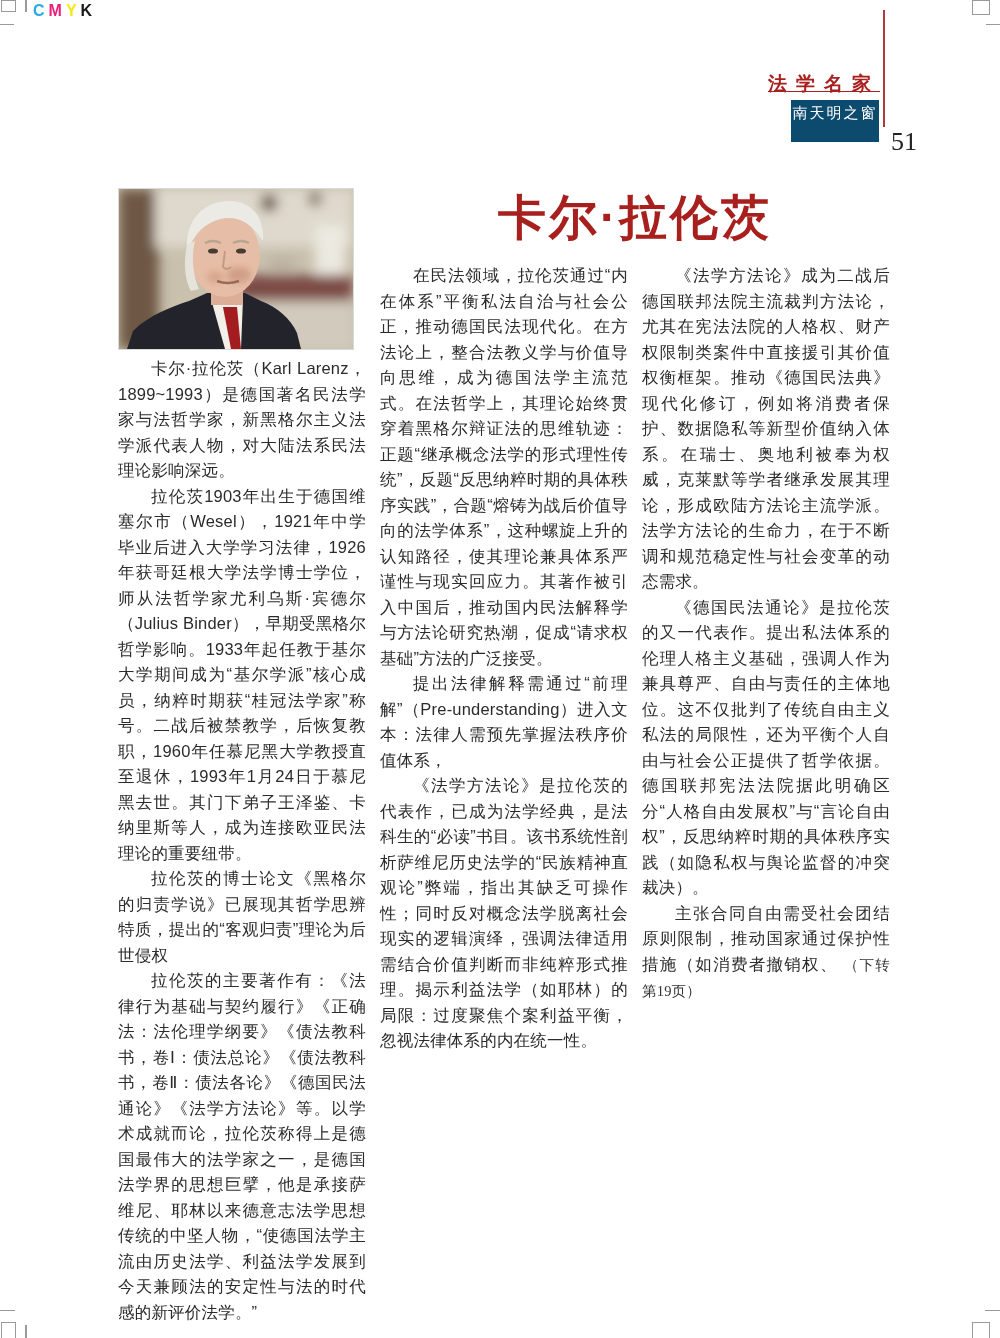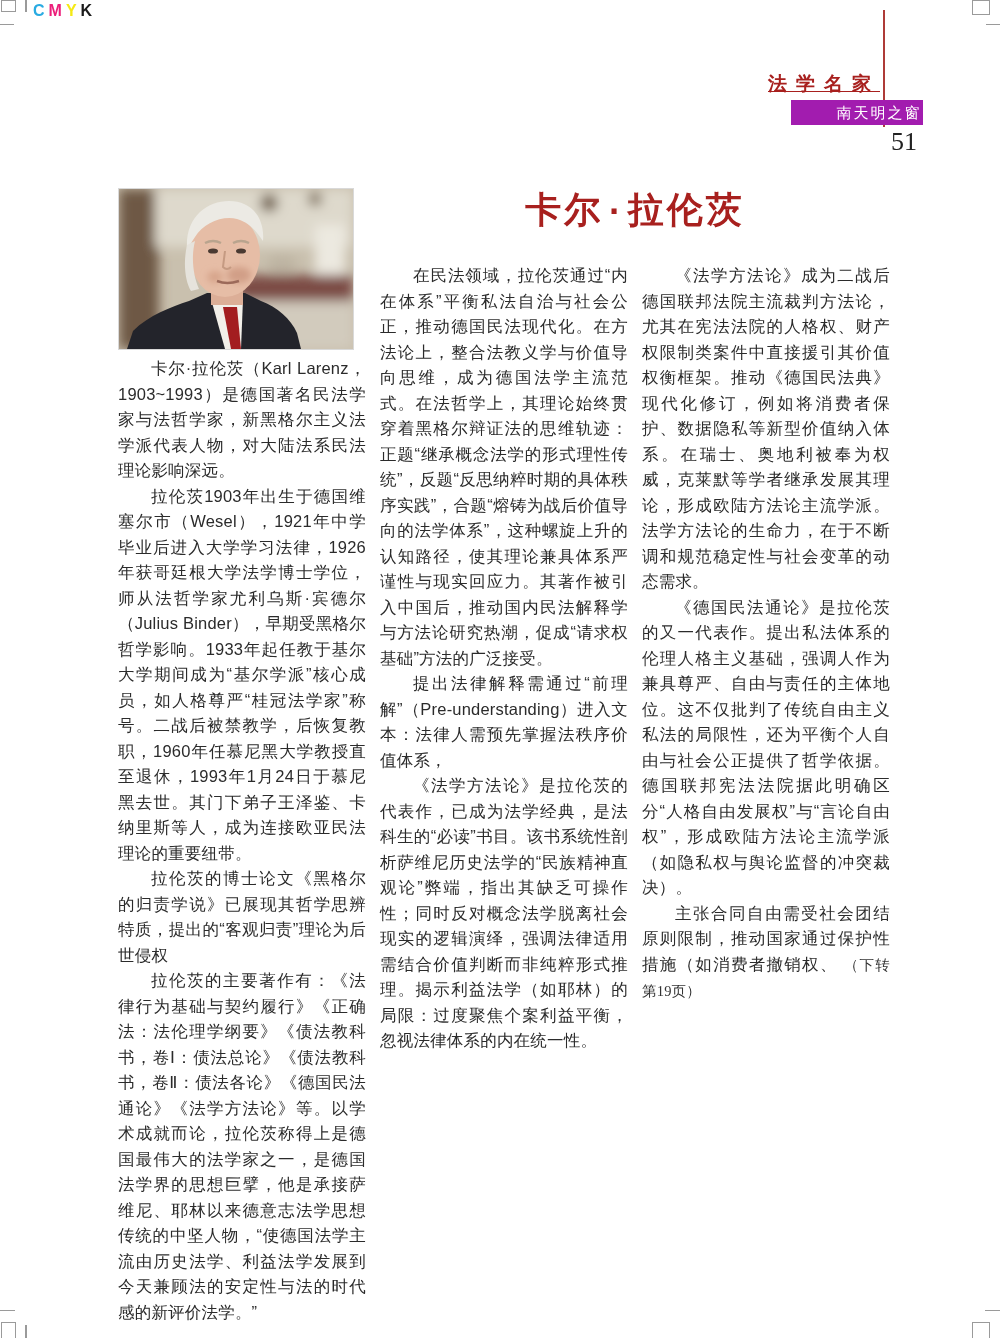--- a/index.html
+++ b/index.html
@@ -13,32 +13,32 @@
   .cmyk{position:absolute;left:33px;top:2px;font-size:16px;font-weight:bold;letter-spacing:1px;}
   .cmyk span{margin-right:3px;}
   .c-ink{color:#29abe2;} .m-ink{color:#ec1e79;} .y-ink{color:#f5e915;} .k-ink{color:#1a1a1a;}
   
   .header-rule{position:absolute;left:883px;top:10px;width:2px;height:117px;background:#ae3b38;}
   .category-label{
     position:absolute;left:730px;top:71px;width:150px;text-align:right;
     font-size:19px;font-weight:bold;color:#a8201e;letter-spacing:9px;text-decoration:underline;
   }
   .column-badge{
-    position:absolute;left:791px;top:100px;width:88px;height:25px;
-    background:#a21caf;color:#ffffff;font-size:15px;line-height:25px;
-    text-align:center;letter-spacing:2px;padding-left:44px;
+    position:absolute;left:791px;top:100px;width:88px;height:42px;
+    background:#0c4a6e;color:#ffffff;font-size:15px;line-height:25px;
+    text-align:center;letter-spacing:2px;
   }
   .page-number{
     position:absolute;left:891px;top:95px;
     font-family:"Liberation Serif","DejaVu Serif",serif;font-size:26px;color:#222222;margin-top:32px;
   }
   
   .article-title{
     position:absolute;left:380px;top:186px;width:510px;text-align:center;
-    font-size:36px;font-weight:bold;color:#a8201e;letter-spacing:3px;font-family:Liberation Mono, monospace;
+    font-size:48px;font-weight:bold;color:#a8201e;letter-spacing:3px;
   }
   .portrait{position:absolute;left:118px;top:188px;width:234px;height:160px;border:1px solid #d9d9d9;background:#c9c0b0;}
   .portrait svg{display:block;}
   .column{position:absolute;width:248px;font-size:16.5px;line-height:25.5px;
     color:#2b2b2b;text-align:justify;letter-spacing:0.2px;}
   #col1{left:118px;top:356px;}
   #col2{left:380px;top:263px;}
   #col3{left:642px;top:263px;}
   .column p{margin:0;text-indent:2em;}
   .column p.no-indent{text-indent:0;}
@@ -112,31 +112,31 @@
       <path d="M114,54 Q122,50 130,54" stroke="#b9a48e" stroke-width="2.5" fill="none"></path>
       <path d="M106,62 L104,78 Q108,82 112,78" stroke="#c59a82" stroke-width="2" fill="none"></path>
       <path d="M98,92 Q108,96 120,92" stroke="#9c6a5a" stroke-width="2.5" fill="none"></path>
     </g>
   </svg>
 </div>
 
 <div class="article-title">卡尔·拉伦茨</div>
 
 <div class="column" id="col1">
-  <p>卡尔·拉伦茨（Karl Larenz，1903~1993）是德国著名民法学家与法哲学家，新黑格尔主义法学派代表人物，对大陆法系民法理论影响深远。</p>
-  <p>拉伦茨1903年出生于德国维塞尔市（Wesel），1921年中学毕业后进入大学学习法律，1926年获哥廷根大学法学博士学位，师从法哲学家尤利乌斯·宾德尔（Julius Binder），早期受黑格尔哲学影响。1933年起任教于基尔大学期间成为“基尔学派”核心成员，如人格尊严“桂冠法学家”称号。二战后被禁教学，后恢复教职，1960年任慕尼黑大学教授直至退休，1993年1月24日于慕尼黑去世。其门下弟子王泽鉴、卡纳里斯等人，成为连接欧亚民法理论的重要纽带。</p>
+  <p>卡尔·拉伦茨（Karl Larenz，1899~1993）是德国著名民法学家与法哲学家，新黑格尔主义法学派代表人物，对大陆法系民法理论影响深远。</p>
+  <p>拉伦茨1903年出生于德国维塞尔市（Wesel），1921年中学毕业后进入大学学习法律，1926年获哥廷根大学法学博士学位，师从法哲学家尤利乌斯·宾德尔（Julius Binder），早期受黑格尔哲学影响。1933年起任教于基尔大学期间成为“基尔学派”核心成员，纳粹时期获“桂冠法学家”称号。二战后被禁教学，后恢复教职，1960年任慕尼黑大学教授直至退休，1993年1月24日于慕尼黑去世。其门下弟子王泽鉴、卡纳里斯等人，成为连接欧亚民法理论的重要纽带。</p>
   <p>拉伦茨的博士论文《黑格尔的归责学说》已展现其哲学思辨特质，提出的“客观归责”理论为后世侵权</p>
   <p>拉伦茨的主要著作有：《法律行为基础与契约履行》《正确法：法伦理学纲要》《债法教科书，卷Ⅰ：债法总论》《债法教科书，卷Ⅱ：债法各论》《德国民法通论》《法学方法论》等。以学术成就而论，拉伦茨称得上是德国最伟大的法学家之一，是德国法学界的思想巨擘，他是承接萨维尼、耶林以来德意志法学思想传统的中坚人物，“使德国法学主流由历史法学、利益法学发展到今天兼顾法的安定性与法的时代感的新评价法学。”</p>
 </div>
 
 <div class="column" id="col2">
   <p>在民法领域，拉伦茨通过“内在体系”平衡私法自治与社会公正，推动德国民法现代化。在方法论上，整合法教义学与价值导向思维，成为德国法学主流范式。在法哲学上，其理论始终贯穿着黑格尔辩证法的思维轨迹：正题“继承概念法学的形式理性传统”，反题“反思纳粹时期的具体秩序实践”，合题“熔铸为战后价值导向的法学体系”，这种螺旋上升的认知路径，使其理论兼具体系严谨性与现实回应力。其著作被引入中国后，推动国内民法解释学与方法论研究热潮，促成“请求权基础”方法的广泛接受。</p>
   <p>提出法律解释需通过“前理解”（Pre-understanding）进入文本：法律人需预先掌握法秩序价值体系，</p>
   <p>《法学方法论》是拉伦茨的代表作，已成为法学经典，是法科生的“必读”书目。该书系统性剖析萨维尼历史法学的“民族精神直观论”弊端，指出其缺乏可操作性；同时反对概念法学脱离社会现实的逻辑演绎，强调法律适用需结合价值判断而非纯粹形式推理。揭示利益法学（如耶林）的局限：过度聚焦个案利益平衡，忽视法律体系的内在统一性。</p>
 </div>
 
 <div class="column" id="col3">
   <p>《法学方法论》成为二战后德国联邦法院主流裁判方法论，尤其在宪法法院的人格权、财产权限制类案件中直接援引其价值权衡框架。推动《德国民法典》现代化修订，例如将消费者保护、数据隐私等新型价值纳入体系。在瑞士、奥地利被奉为权威，克莱默等学者继承发展其理论，形成欧陆方法论主流学派。法学方法论的生命力，在于不断调和规范稳定性与社会变革的动态需求。</p>
-  <p>《德国民法通论》是拉伦茨的又一代表作。提出私法体系的伦理人格主义基础，强调人作为兼具尊严、自由与责任的主体地位。这不仅批判了传统自由主义私法的局限性，还为平衡个人自由与社会公正提供了哲学依据。德国联邦宪法法院据此明确区分“人格自由发展权”与“言论自由权”，形成欧陆方法论主流学派（如隐私权与舆论监督的冲突裁决）。</p>
+  <p>《德国民法通论》是拉伦茨的又一代表作。提出私法体系的伦理人格主义基础，强调人作为兼具尊严、自由与责任的主体地位。这不仅批判了传统自由主义私法的局限性，还为平衡个人自由与社会公正提供了哲学依据。德国联邦宪法法院据此明确区分“人格自由发展权”与“言论自由权”，反思纳粹时期的具体秩序实践（如隐私权与舆论监督的冲突裁决）。</p>
   <p>
     <span>主张合同自由需受社会团结原则限制，推动国家通过保护性措施（如消费者撤销权、</span><span class="jump-note">（下转第19页）</span>
   </p>
 </div>
 
 </body></html>

